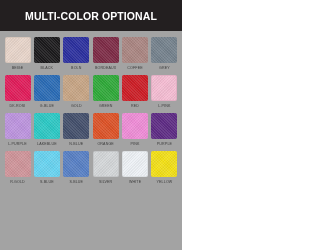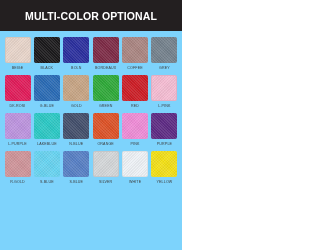--- a/index.html
+++ b/index.html
@@ -11,21 +11,21 @@
     width: 182px;
     height: 250px;
     overflow: hidden;
     font-family: "Liberation Sans", sans-serif;
     -webkit-font-smoothing: antialiased;
   }
   #page {
     width: 182px;
     height: 250px;
     position: relative;
-    background: #7dd3fc;
+    background: #a3a3a3;
     box-sizing: border-box;
   }
   
   .header-banner {
     width: 182px;
     height: 31px;
     background: #231f20;
     display: flex;
     align-items: center;
     justify-content: center;

